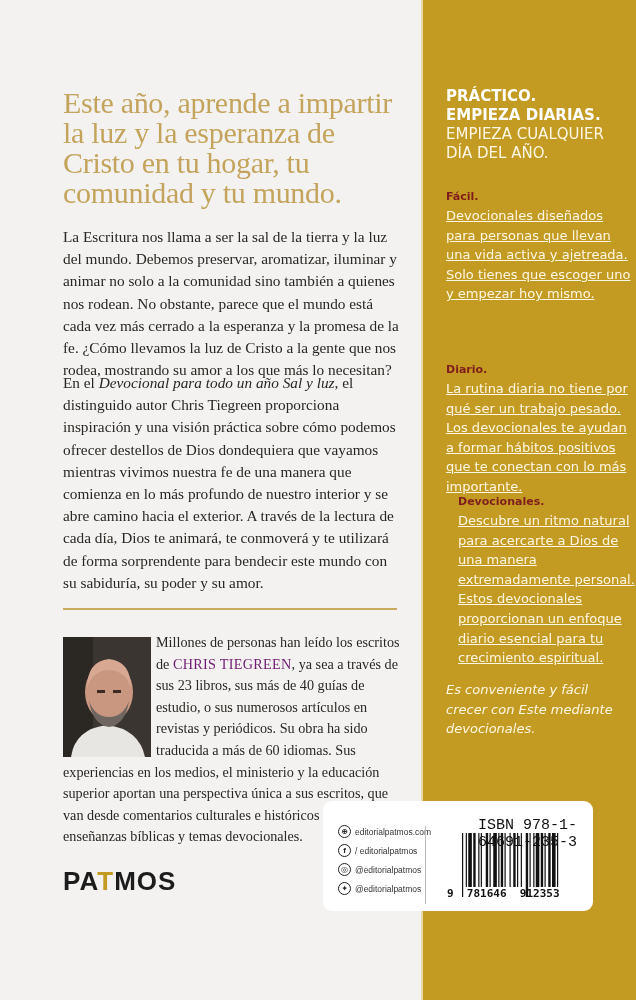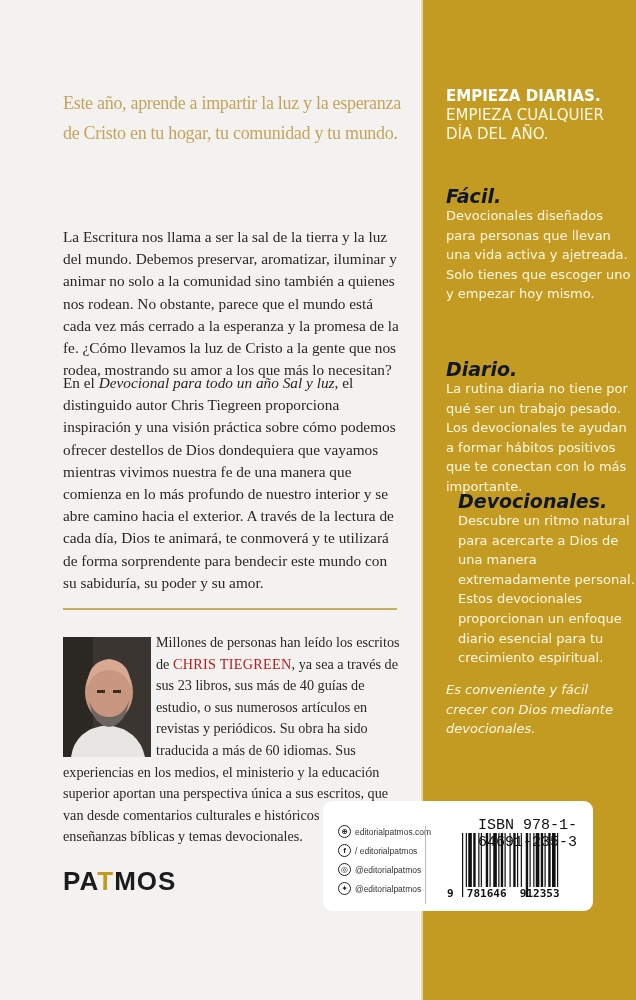--- a/index.html
+++ b/index.html
@@ -1,35 +1,35 @@
 <!DOCTYPE html>
 <html><head>
 <meta charset="utf-8">
 <style>
   html,body{margin:0;padding:0;}
   body{width:636px;height:1000px;position:relative;overflow:hidden;background:#f3f2f0;}
   .left{position:absolute;left:0;top:0;width:421px;height:1000px;background:#f3f2f0;}
   .right{position:absolute;left:421px;top:0;width:215px;height:1000px;background:#c49b22;border-left:2px solid #e9d9a8;box-sizing:border-box;}
-  .headline{position:absolute;left:63px;top:88px;width:340px;font-family:"Liberation Serif","DejaVu Serif",serif;font-size:18px;line-height:30px;color:#c4a45c;letter-spacing:-0.3px;}
+  .headline{position:absolute;left:63px;top:88px;width:340px;font-family:"Liberation Serif","DejaVu Serif",serif;font-size:30px;line-height:30px;color:#c4a45c;letter-spacing:-0.3px;}
   .para{position:absolute;left:63px;width:340px;font-family:"Liberation Serif","DejaVu Serif",serif;font-size:15.3px;line-height:22.2px;color:#2a2623;}
   .p1{top:226px;}
   .p2{top:372px;}
   .para i{font-style:italic;}
   .rule{position:absolute;left:63px;top:608px;width:334px;height:2px;background:#c8ab5e;}
   .photo{position:absolute;left:63px;top:637px;width:88px;height:120px;overflow:hidden;}
   .bio{position:absolute;left:63px;top:632px;width:340px;font-family:"Liberation Serif","DejaVu Serif",serif;font-size:14.2px;line-height:21.6px;color:#2a2623;}
   .bio .float{float:left;width:93px;height:129px;}
-  .bio .name{color:#b91c1c;letter-spacing:0.3px;}
+  .bio .name{color:#701a75;letter-spacing:0.3px;}
   .logo{position:absolute;left:63px;top:866px;font-family:"Liberation Sans","DejaVu Sans",sans-serif;font-size:26px;font-weight:bold;color:#1c1c1c;letter-spacing:1px;}
   .logo .t{color:#c49b22;}
   .rt{position:absolute;left:446px;width:185px;font-family:"DejaVu Sans","Liberation Sans",sans-serif;color:#fff7e4;}
   .rt-head{top:87px;font-size:15px;line-height:19px;}
   .rt-head .b{font-weight:bold;color:#ffffff;}
-  .rt-sec-title{font-weight:bold;font-style:italic;font-size:19px;line-height:19px;color:#0f172a;}
-  .rt-sec-body{font-size:13px;line-height:19.6px;}
+  .rt-sec-title{font-weight:bold;font-size:11px;line-height:19px;color:#7f1d1d;}
+  .rt-sec-body{font-size:13px;line-height:19.6px;text-decoration:underline;}
   .s1{top:187px;} .s2{top:360px;} .s3{top:492px;margin-left:12px;}
   .rt-tag{top:680px;font-style:italic;font-size:13px;line-height:19.6px;}
   .infobox{position:absolute;left:323px;top:801px;width:270px;height:110px;background:#ffffff;border-radius:9px;}
   .social{position:absolute;left:15px;top:21px;font-family:"Liberation Sans","DejaVu Sans",sans-serif;font-size:8.5px;color:#333;}
   .social .row{display:flex;align-items:center;height:19px;}
   .social .ic{width:13px;height:13px;border:1.3px solid #222;border-radius:50%;margin-right:4px;display:flex;align-items:center;justify-content:center;font-size:8px;font-weight:bold;color:#222;box-sizing:border-box;}
   .vdiv{position:absolute;left:102px;top:25px;width:1px;height:78px;background:#bbb;}
   .isbn{position:absolute;left:129px;top:16px;font-family:Liberation Mono, monospace;font-size:15px;color:#111;margin-left:26px;}
   .barcode{position:absolute;left:139px;top:32px;width:124px;height:64px;}
   .barnums{position:absolute;left:124px;top:86px;font-family:"DejaVu Sans Mono","Liberation Mono",monospace;font-size:11px;color:#111;background:transparent;font-weight:bold;}
@@ -58,37 +58,38 @@
     <rect x="34" y="53" width="8" height="3" fill="#3a2a22"></rect>
     <rect x="50" y="53" width="8" height="3" fill="#3a2a22"></rect>
   </svg>
 </div>
 
 <div class="bio"><div class="float"></div><span>Millones de personas han leído los escritos de </span><span class="name">CHRIS TIEGREEN</span><span>, ya sea a través de sus 23 libros, sus más de 40 guías de estudio, o sus numerosos artículos en revistas y periódicos. Su obra ha sido traducida a más de 60 idiomas. Sus experiencias en los medios, el ministerio y la educación superior aportan una perspectiva única a sus escritos, que van desde comentarios culturales e históricos hasta enseñanzas bíblicas y temas devocionales.</span></div>
 
 <div class="logo"><span>PA</span><span class="t">T</span><span>MOS</span></div>
 
 <div class="rt rt-head">
+  <div class="b">PRÁCTICO.</div>
   <div class="b">EMPIEZA DIARIAS.</div>
   <div>EMPIEZA CUALQUIER DÍA DEL AÑO.</div>
 </div>
 
 <div class="rt s1">
   <div class="rt-sec-title">Fácil.</div>
   <div class="rt-sec-body">Devocionales diseñados para personas que llevan una vida activa y ajetreada. Solo tienes que escoger uno y empezar hoy mismo.</div>
 </div>
 <div class="rt s2">
   <div class="rt-sec-title">Diario.</div>
   <div class="rt-sec-body">La rutina diaria no tiene por qué ser un trabajo pesado. Los devocionales te ayudan a formar hábitos positivos que te conectan con lo más importante.</div>
 </div>
 <div class="rt s3">
   <div class="rt-sec-title">Devocionales.</div>
   <div class="rt-sec-body">Descubre un ritmo natural para acercarte a Dios de una manera extremadamente personal. Estos devocionales proporcionan un enfoque diario esencial para tu crecimiento espiritual.</div>
 </div>
-<div class="rt rt-tag">Es conveniente y fácil crecer con Dios mediante devocionales.</div>
+<div class="rt rt-tag">Es conveniente y fácil crecer con Este mediante devocionales.</div>
 
 <div class="infobox">
   <div class="social">
     <div class="row">
         <span class="ic">⊕</span>
         <span>editorialpatmos.com</span>
       </div>
     <div class="row">
         <span class="ic">f</span>
         <span>/ editorialpatmos</span>

